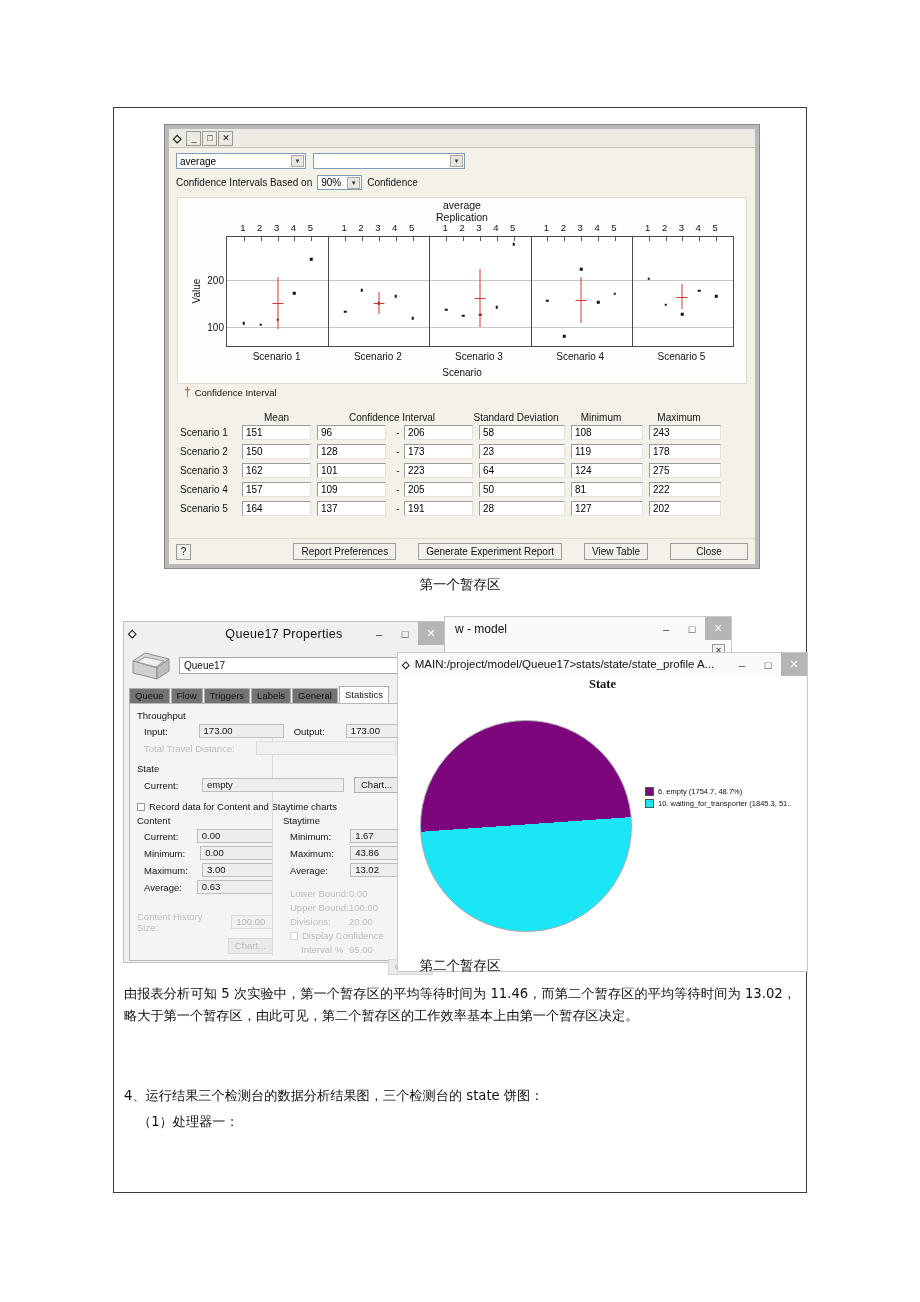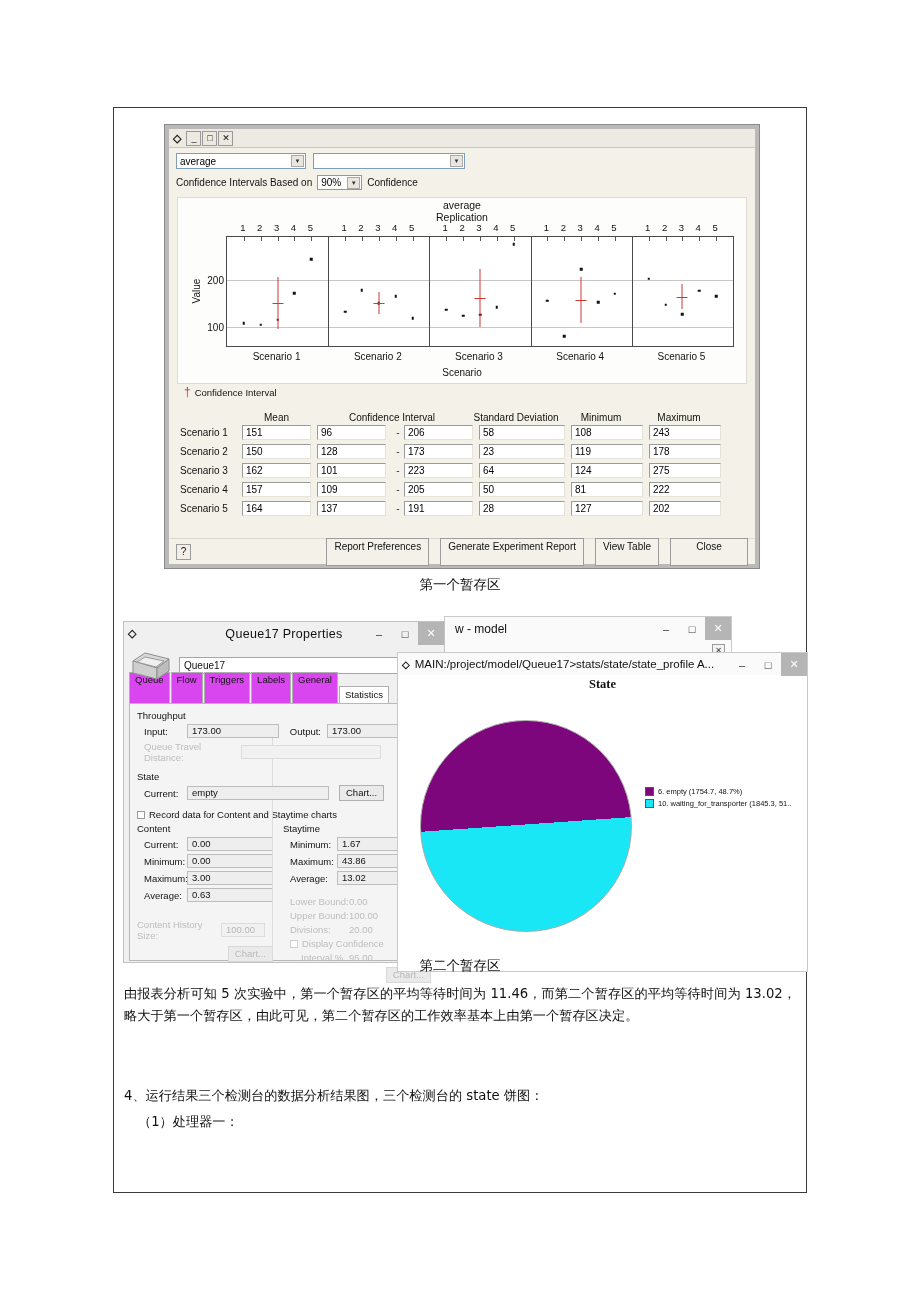--- a/index.html
+++ b/index.html
@@ -128,23 +128,23 @@
     position:absolute; left:0; right:0; bottom:0; height:26px;
     display:flex; align-items:center; padding:0 7px;
     border-top:1px solid #dcd9d0;
   }
   .help-btn{
     width:15px;height:16px;border:1px solid #9b9b9b;background:#f1efe7;
     font-size:10px;text-align:center;line-height:14px;color:#111;
   }
   .footer-spacer{ flex:1; }
   .fbtn{
-    height:28px; border:1px solid #9b9b9b; background:#f3f1e9;
+    height:17px; border:1px solid #9b9b9b; background:#f3f1e9;
     font-size:10px; color:#111; padding:0 7px; line-height:15px;
-    margin-left:11px; white-space:nowrap;
+    margin-left:22px; white-space:nowrap;
   }
 
   .caption{
     position:absolute; text-align:center; width:100%;
     font-size:13.5px; color:#111; font-family:"DejaVu Sans", sans-serif;
   }
 
   
   .q-window{
     position:absolute; left:9px; top:513px;
@@ -168,37 +168,37 @@
   .cube{
     width:44px; height:34px; flex:none;
     position:relative;
   }
   .q-nameinput{
     flex:1; height:17px; background:#fff; border:1px solid #a6a6a6;
     font-size:10px; color:#111; padding-left:4px; line-height:15px; margin-top:8px;
   }
   .tabs{ display:flex; padding-left:5px; font-size:9.5px; align-items:flex-end; height:16px; }
   .tab{
-    border:1px solid #b0b0b0; border-bottom:none; background:#d946ef;
-    padding:1px 5px 18px 5px; color:#111; margin-right:1px; line-height:11px;
+    border:1px solid #b0b0b0; border-bottom:none; background:#737373;
+    padding:1px 5px 2px 5px; color:#111; margin-right:1px; line-height:11px;
   }
   .tab.active{ background:#ffffff; padding:2px 5px 3px 5px; font-weight:normal; }
   .tabpanel{
     margin:0 5px 0 5px; border:1px solid #b8b8b8; background:#f4f4f4;
     height:258px; padding:6px 7px;
     position:relative;
   }
   .group{ position:relative; margin-bottom:8px; }
   .group-title{ font-size:9.5px; color:#111; margin-bottom:3px; }
   .fld-row{ display:flex; align-items:center; margin-bottom:3px; font-size:9.5px; color:#111;}
   .fld-lbl{ width:50px; text-align:left; padding-left:7px;}
   .fld-lbl.r{ width:48px; text-align:left; padding-left:10px;}
   .fld{
     background:#eeeeee; border:1px solid #bdbdbd;
-    height:14px; font-size:9.5px; color:#111; padding-left:4px; line-height:12px;
+    height:14px; font-size:9.5px; color:#111; padding-left:4px; line-height:12px;margin-left:15px;
   }
   .fld.wide{ width:92px; }
   .fld.med{ width:86px; }
   .fld.state{ width:142px; }
   .fld.dim{ color:#b5b5b5; border-color:#dcdcdc; background:#f1f1f1; }
   .lbl-dim{ color:#bdbdbd; }
   .btn-sm{
     border:1px solid #b0b0b0; background:#eaeaea; font-size:9.5px; color:#111;
     padding:1px 6px; line-height:12px;
   }
@@ -531,21 +531,21 @@
 
       <div class="group">
         <div class="group-title">Throughput</div>
         <div class="fld-row">
           <span class="fld-lbl">Input:</span>
           <span class="fld wide">173.00</span>
           <span class="fld-lbl r" style="text-align:right;padding-right:6px;">Output:</span>
           <span class="fld wide">173.00</span>
         </div>
         <div class="fld-row">
-          <span class="fld-lbl lbl-dim" style="width:104px;">Queue Travel Distance:</span>
+          <span class="fld-lbl lbl-dim" style="width:104px;">Total Travel Distance:</span>
           <span class="fld dim" style="width:140px;"></span>
         </div>
       </div>
 
       <div class="group">
         <div class="group-title">State</div>
         <div class="fld-row">
           <span class="fld-lbl">Current:</span>
           <span class="fld state">empty</span>
           <span class="btn-sm" style="margin-left:10px;">Chart...</span>

